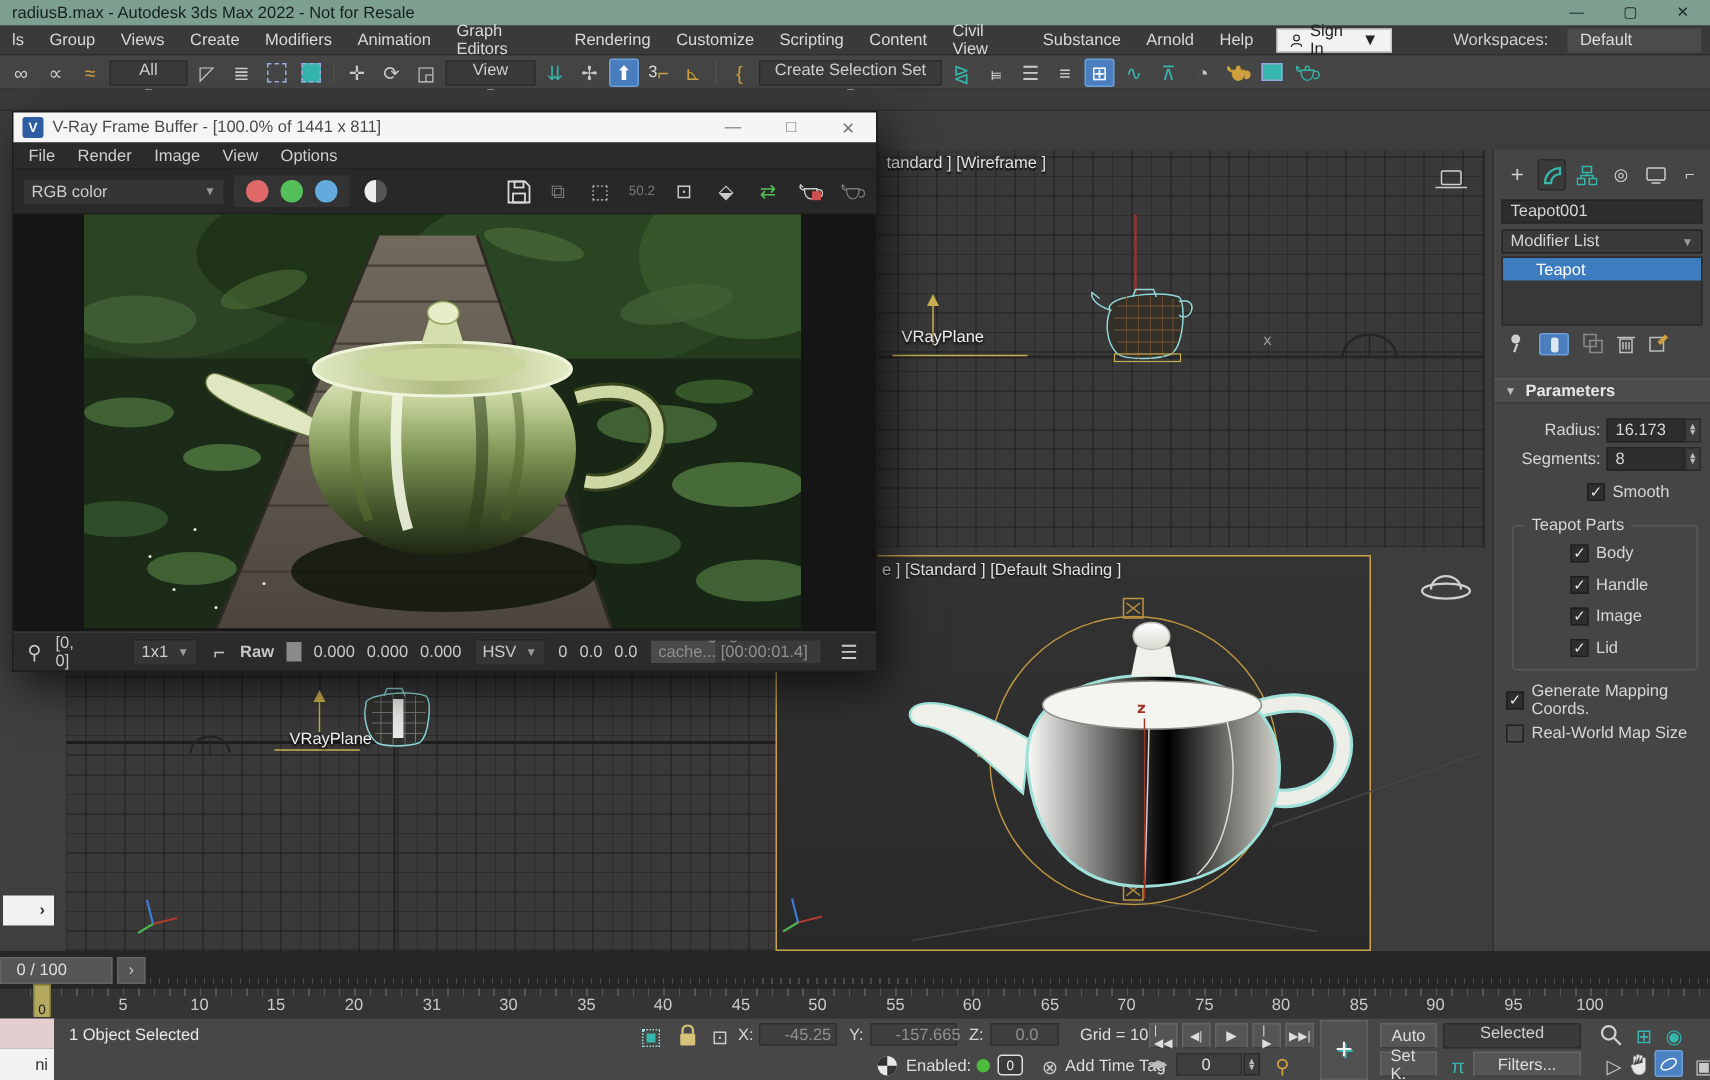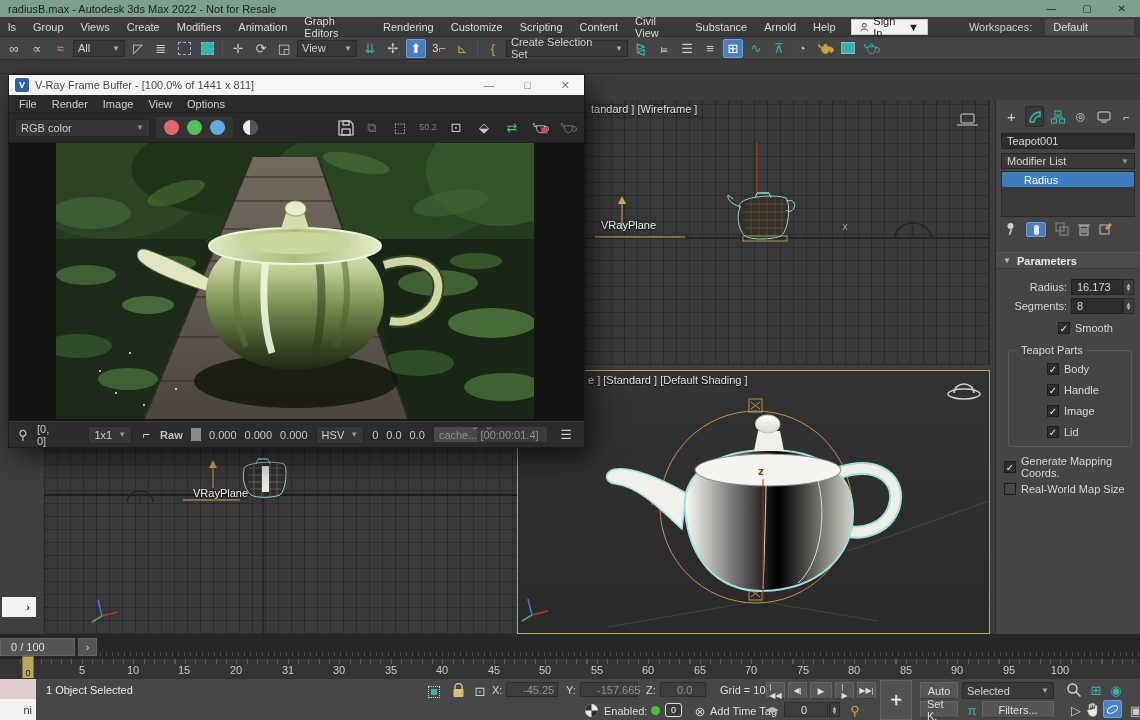--- a/index.html
+++ b/index.html
@@ -12,21 +12,21 @@
   .titlebar .winctl{margin-left:auto;display:flex;gap:26px;color:#1c2a24;font-size:10px;padding-right:6px;}
   .menubar{left:0;top:17px;width:1140px;height:20px;background:#3a3a3a;border-bottom:1px solid #2d2d2d;display:flex;align-items:center;gap:13px;padding:0 6px;color:#d8d8d8;}
   .menubar .mi{padding:1px 2px;cursor:default;}
   .signin{margin-left:auto;background:#f2f2f2;color:#222;height:16px;display:flex;align-items:center;gap:5px;padding:0 8px;border:1px solid #c8c8c8;}
   .wslabel{color:#cfcfcf;margin-left:28px;}
   .wsfield{background:#4b4b4b;color:#ddd;height:16px;display:flex;align-items:center;padding:0 8px;width:96px;}
   .toolbar{left:0;top:37px;width:1140px;height:23px;background:#454545;border-bottom:1px solid #333;display:flex;align-items:center;gap:3px;padding:0 4px;}
   .ic{display:inline-flex;align-items:center;justify-content:center;min-width:20px;height:19px;color:#c9c9c9;font-size:13px;line-height:1;}
   .ic.teal{color:#35b5ac;} .ic.gold{color:#cfa13d;} .ic.dim{color:#777;}
   .ic.hl{background:#4a7ebf;border:1px solid #6ba0d8;border-radius:2px;color:#fff;}
-  .dd{background:#3a3a3a;border:1px solid #2c2c2c;color:#cfcfcf;height:17px;display:inline-flex;align-items:center;justify-content:space-between;padding:0 4px;gap:4px;font-size:11px;}
+  .dd{background:#3a3a3a;border:1px solid #2c2c2c;color:#cfcfcf;height:17px;display:inline-flex;align-items:center;justify-content:space-between;padding:0 4px;gap:4px;font-size:11px;flex-direction:column;}
   .dd .ar{font-size:8px;color:#aaa;}
   .sep{width:1px;height:16px;background:#383838;border-right:1px solid #515151;margin:0 2px;}
   .ribbon{left:0;top:60px;width:1140px;height:14px;background:#3b3b3b;border-bottom:1px solid #2f2f2f;}
   
   .vp{background:#393939;}
   .grid{background-image:
     repeating-linear-gradient(0deg, rgba(0,0,0,.22) 0 1px, transparent 1px 13px),
     repeating-linear-gradient(90deg, rgba(0,0,0,.22) 0 1px, transparent 1px 13px);}
   .vplabel{position:absolute;left:6px;top:3px;color:#e2e2e2;font-size:11px;text-shadow:0 1px 1px #000;}
   .persp{background:linear-gradient(#333333,#292929);border:1px solid #c9a24b;}
@@ -226,21 +226,21 @@
       <g stroke-width="1.5" fill="none">
         <line x1="58" y1="168" x2="74" y2="164" stroke="#b23b2e"></line>
         <line x1="58" y1="168" x2="54" y2="152" stroke="#3b7dd8"></line>
         <line x1="58" y1="168" x2="48" y2="174" stroke="#4caf50"></line>
       </g>
     </svg>
     <span class="abs wlabel" style="left:193px;top:487px;margin-top:-448px;">VRayPlane</span>
     <div class="abs" style="left:2px;top:149px;width:34px;height:20px;background:#f2f2f2;color:#333;display:flex;align-items:center;justify-content:flex-end;padding-right:6px;font-weight:bold;">›</div>
   </div>
 
-  <div class="abs persp" style="left:517px;top:370px;width:473px;height:264px;">
+  <div class="abs persp" style="left:517px;top:370px;width:397px;height:264px;">
     <div class="vplabel" style="left:70px;">e ]  [Standard ] [Default Shading ]</div>
     <svg class="abs" style="left:0;top:0" width="471" height="262" viewBox="0 0 471 262">
       <defs>
         <linearGradient id="tpg" x1="0" y1="0" x2="1" y2="0">
           <stop offset="0" stop-color="#fbfbf8"></stop>
             <stop offset=".55" stop-color="#ececе6"></stop>
             <stop offset=".56" stop-color="#ececе6"></stop>
             <stop offset="1" stop-color="#d3d3cb"></stop>
         </linearGradient>
         <linearGradient id="tpv" x1="0" y1="0" x2="0" y2="1">
@@ -311,21 +311,21 @@
           </svg>
       </span>
       <span class="ctab">⌐</span>
     </div>
     <div class="fld" style="margin:2px 5px;">Teapot001</div>
     <div class="fld" style="margin:4px 5px 0 5px;background:#3a3a3a;justify-content:space-between;">
       <span>Modifier List</span>
         <span style="font-size:8px;color:#999">▼</span>
     </div>
     <div style="margin:2px 5px;height:46px;background:#383838;border:1px solid #2a2a2a;">
-      <div style="height:15px;background:#3d7dbf;color:#fff;display:flex;align-items:center;padding-left:22px;">Radius</div>
+      <div style="height:15px;background:#3d7dbf;color:#fff;display:flex;align-items:center;padding-left:22px;">Teapot</div>
     </div>
     <div style="display:flex;gap:9px;padding:3px 8px;">
       <svg width="13" height="14" viewBox="0 0 13 14">
           <circle cx="6.5" cy="4" r="3" fill="#cfcfcf"></circle>
           <line x1="6.5" y1="7" x2="6.5" y2="13" stroke="#cfcfcf" stroke-width="1.5" transform="rotate(20 6.5 10)"></line>
         </svg>
       <span style="width:20px;height:15px;background:#4a7ebf;border:1px solid #6ba0d8;border-radius:2px;display:inline-flex;align-items:center;justify-content:center;">
           <span style="width:5px;height:10px;background:#dfe8f2;border-radius:2px;"></span>
         </span>
       <svg width="14" height="14" viewBox="0 0 14 14" fill="none" stroke="#8a8a8a">

